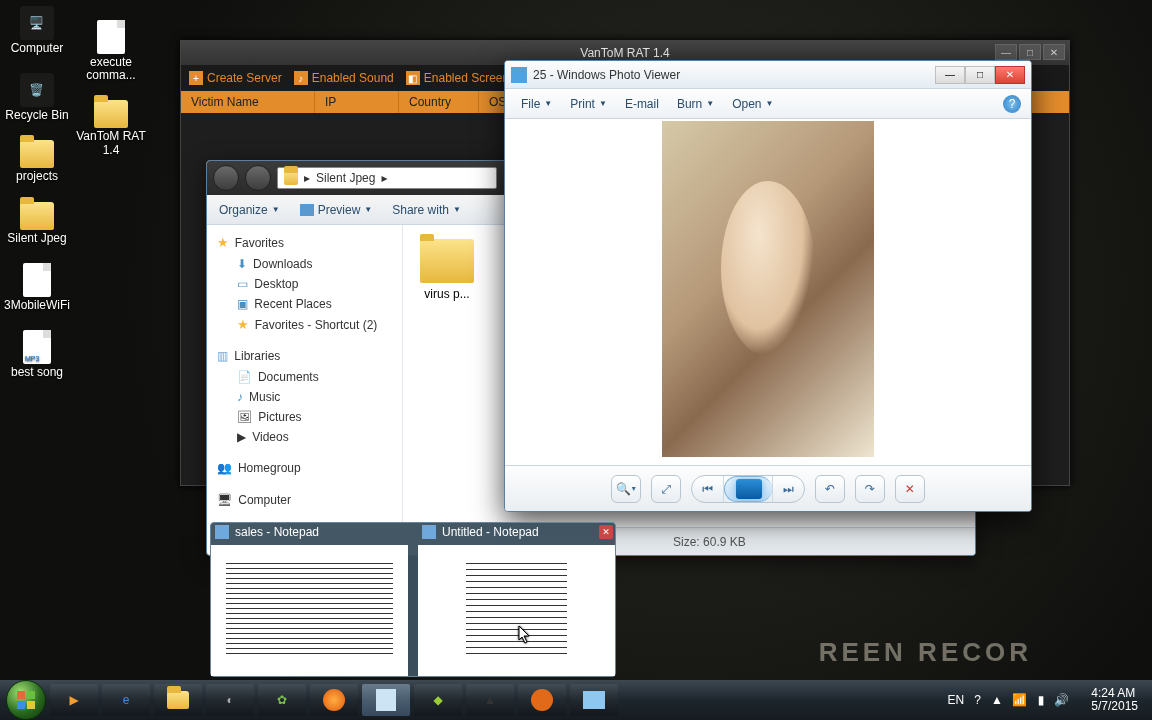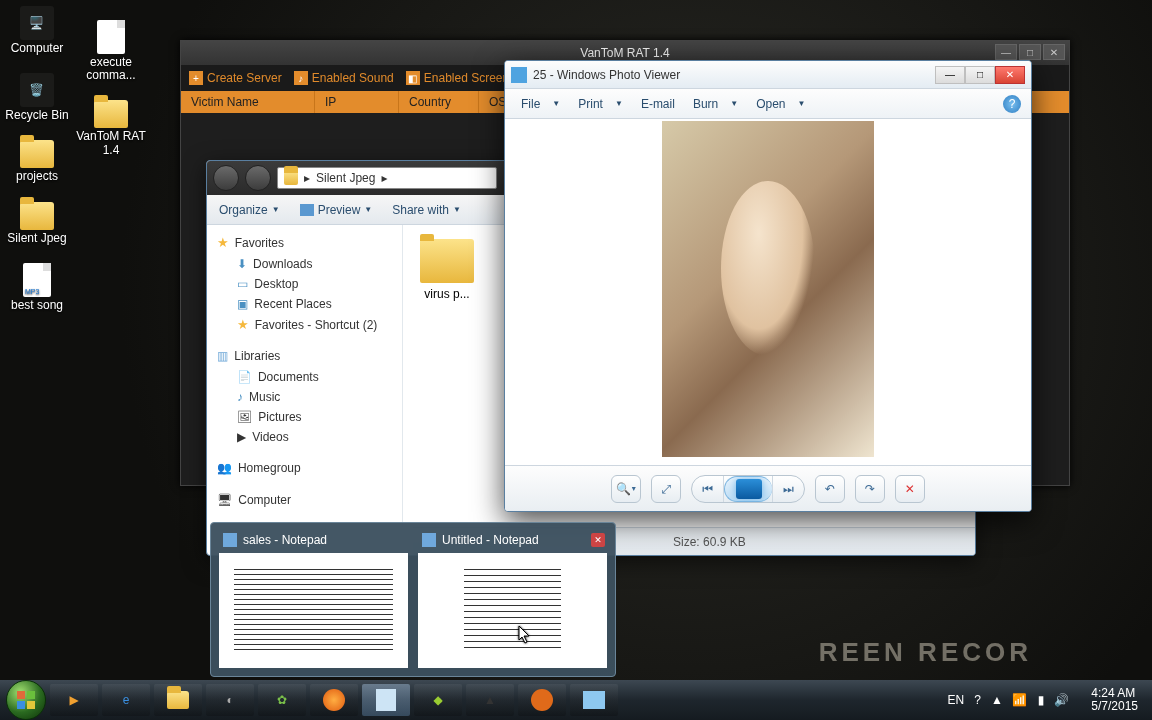--- a/index.html
+++ b/index.html
@@ -42,36 +42,36 @@
   .exp-details { position:absolute; bottom:0; left:206px; right:0; height:28px; background:linear-gradient(#f0f4f8,#e2e8ed); border-top:1px solid #cdd6df; display:flex; align-items:center; padding-left:260px; color:#555;}
   
   .photo { position:absolute; top:60px; left:504px; width:528px; height:452px; background:#fff; border:1px solid #5a7fa0; border-radius:4px; box-shadow:0 10px 30px rgba(0,0,0,.7); display:flex; flex-direction:column; overflow:hidden;}
   .photo-titlebar { height:28px; background:linear-gradient(#fdfdfd,#e4ecf3); display:flex; align-items:center; padding:0 6px; gap:6px; border-bottom:1px solid #cdd6df;}
   .photo-titlebar .icon { width:16px; height:16px; background:#4fa3e0;}
   .photo-titlebar .label { flex:1; color:#333;}
   .win-btns { display:flex;}
   .win-btns div { width:30px; height:18px; display:flex; align-items:center; justify-content:center; border:1px solid #bfbfbf; background:linear-gradient(#f5f5f5,#dcdcdc); cursor:pointer; font-size:10px;}
   .win-btns .close { background:linear-gradient(#ff7a6f,#d94434); color:#fff; border-color:#b33;}
   .photo-menu { height:30px; background:linear-gradient(#fdfdfd,#eef2f6); border-bottom:1px solid #cdd6df; display:flex; align-items:center; gap:6px; padding:0 10px;}
-  .photo-menu .m { color:#2a4d6e; display:flex; align-items:center; gap:12px; padding:2px 6px; cursor:pointer;}
+  .photo-menu .m { color:#2a4d6e; display:flex; align-items:center; gap:4px; padding:2px 6px; cursor:pointer;}
   .photo-menu .m .arr{ font-size:8px; color:#2a4d6e;}
   .photo-menu .help { margin-left:auto; width:18px; height:18px; border-radius:50%; background:radial-gradient(#7ac0f0,#2d7cc1); color:#fff; display:flex; align-items:center; justify-content:center; cursor:pointer;}
   .photo-canvas { flex:1; background:#fff; display:flex; align-items:flex-start; justify-content:center; padding-top:2px; overflow:hidden;}
   .photo-img { width:212px; height:336px; background:linear-gradient(135deg,#d6c9a8 0%, #b59878 40%, #8a6a4f 60%, #efe5d0 100%); position:relative;}
   .photo-img:after { content:""; position:absolute; top:18%; left:28%; width:44%; height:52%; background:radial-gradient(ellipse at 40% 30%, #f5e4cd 0%, #e0c2a0 55%, transparent 70%); border-radius:50%;}
   .photo-controls { height:46px; background:linear-gradient(#fdfdfd,#e9eef2); border-top:1px solid #cdd6df; display:flex; align-items:center; justify-content:center; gap:10px;}
   .pc-grp { display:flex; align-items:center; gap:0; border:1px solid #b9c6d1; border-radius:14px; background:linear-gradient(#fff,#e7edf2); overflow:hidden; height:28px;}
   .pc-grp div { padding:0 10px; height:100%; display:flex; align-items:center; color:#3c6a95; cursor:pointer; border-right:1px solid #cfd9e2;}
   .pc-grp div:last-child { border-right:none;}
   .pc-play { width:48px; height:40px; border-radius:16px; background:linear-gradient(#eaf4fc,#bdddf4); border:1px solid #7cb5e0; display:flex; align-items:center; justify-content:center;}
   .pc-play .inner { width:26px; height:20px; background:linear-gradient(#2b8fd9,#0a5aa0); border-radius:3px; box-shadow:0 0 8px #6fb4e8;}
   .pc-btn { width:30px; height:28px; border:1px solid #b9c6d1; border-radius:6px; background:linear-gradient(#fff,#e7edf2); display:flex; align-items:center; justify-content:center; color:#3c6a95; cursor:pointer;}
   .pc-del { color:#d33;}
   
-  .taskthumbs { position:absolute; top:522px; left:210px; width:406px; height:155px; background:rgba(60,80,95,0.96); border:1px solid #6a8599; border-radius:4px; display:flex; gap:10px; padding:8px;}
+  .taskthumbs { position:absolute; top:522px; left:210px; width:406px; height:155px; background:rgba(60,80,95,0.96); border:1px solid #6a8599; border-radius:4px; display:flex; gap:10px; }
   .thumb-card { flex:1; display:flex; flex-direction:column;}
   .thumb-title { display:flex; align-items:center; gap:6px; color:#fff; padding:2px 4px; position:relative;}
   .thumb-title .ti { width:14px; height:14px; background:#6fa8dc;}
   .thumb-close { position:absolute; right:2px; top:2px; width:14px; height:14px; background:#c44; color:#fff; font-size:9px; display:flex; align-items:center; justify-content:center; border-radius:2px; cursor:pointer;}
   .thumb-body { flex:1; background:#fff; margin-top:4px; padding:6px; font-size:5px; line-height:1.4; color:#333; overflow:hidden; display:flex; align-items:center; justify-content:center;}
   
   .taskbar { position:absolute; bottom:0; left:0; right:0; height:40px; background:linear-gradient(#3d4852,#1e262d 50%, #151b20); display:flex; align-items:center; padding:0 6px; gap:4px;}
   .start { width:40px; height:40px; border-radius:50%; background:radial-gradient(circle at 35% 30%, #a0e070,#2a6a20 55%, #0d3008); border:1px solid #0a3008; display:flex; align-items:center; justify-content:center; cursor:pointer;}
   .start:before { content:""; width:18px; height:18px; background:
     linear-gradient(#e06a3a,#e06a3a) 0 0/8px 8px no-repeat,
@@ -101,20 +101,24 @@
     </div>
   <div class="di">
       <div class="folder-ic"></div>
       <span>projects</span>
     </div>
   <div class="di">
       <div class="folder-ic"></div>
       <span>Silent Jpeg</span>
     </div>
   <div class="di">
+      <div class="file-ic"></div>
+      <span>3MobileWiFi</span>
+    </div>
+  <div class="di">
       <div class="file-ic" style="position:relative;">
         <span style="position:absolute;bottom:1px;left:2px;font-size:7px;color:#1976d2;">MP3</span>
       </div>
       <span>best song</span>
     </div>
 </div>
 
 <div class="desktop-col" style="top:20px; left:76px;">
   <div class="di">
       <div class="file-ic"></div>

